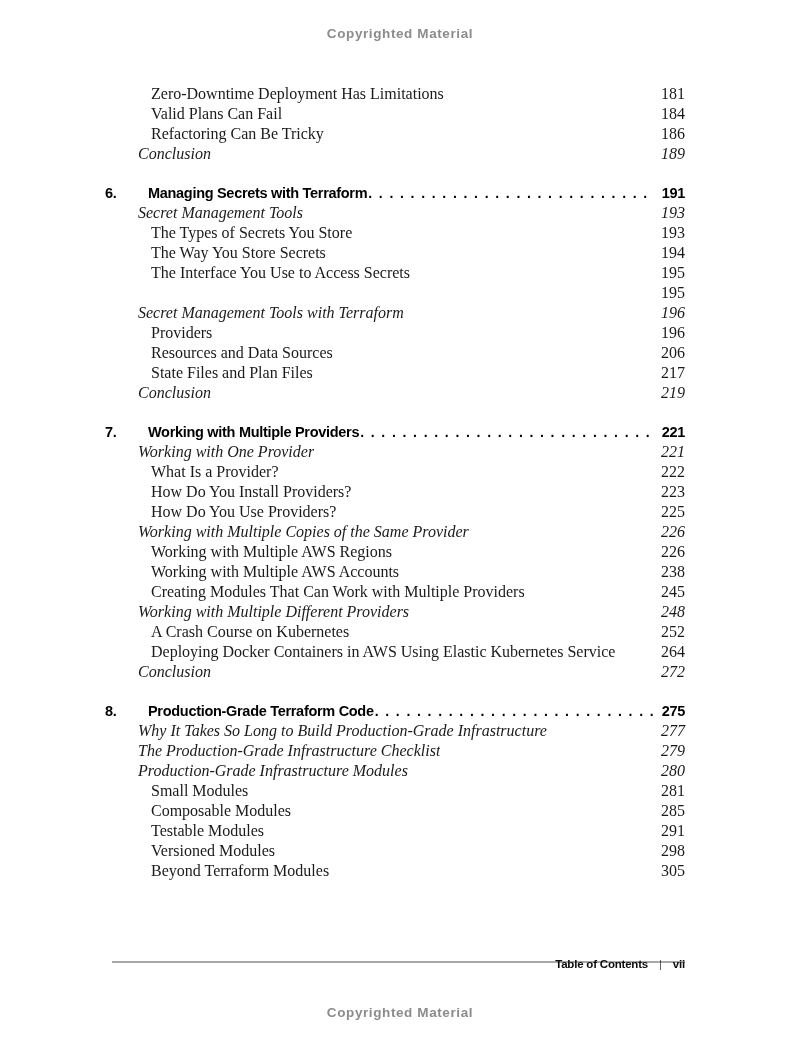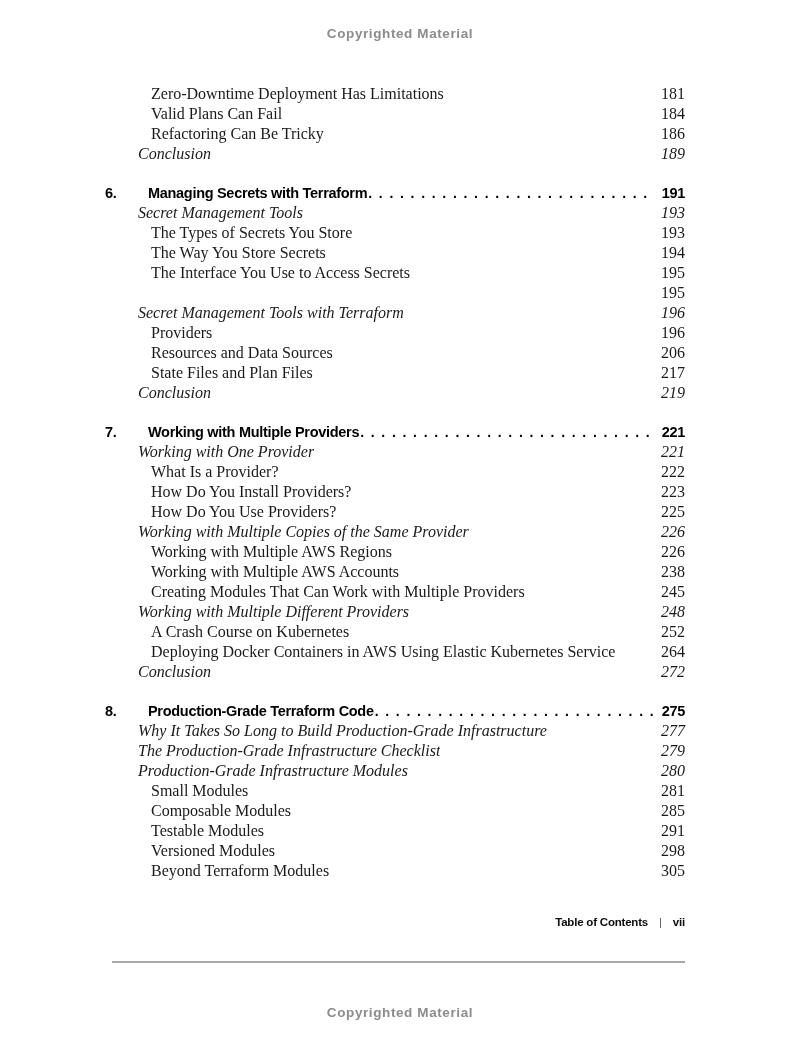--- a/index.html
+++ b/index.html
@@ -95,21 +95,21 @@
   .footer-rule {
     position: absolute;
     top: 961px;
     left: 112px;
     width: 573px;
     height: 2px;
     background: #a8a8a8;
   }
   .footer {
     position: absolute;
-    top: 916px;
+    top: 958px;
     right: 115px;
     font-family: "Liberation Sans", sans-serif;
     font-weight: bold;
     font-size: 11.5px;
     letter-spacing: -0.2px;
     color: #0d0d0d;
     white-space: nowrap;
   }
   .footer .sep {
     display: inline-block;

